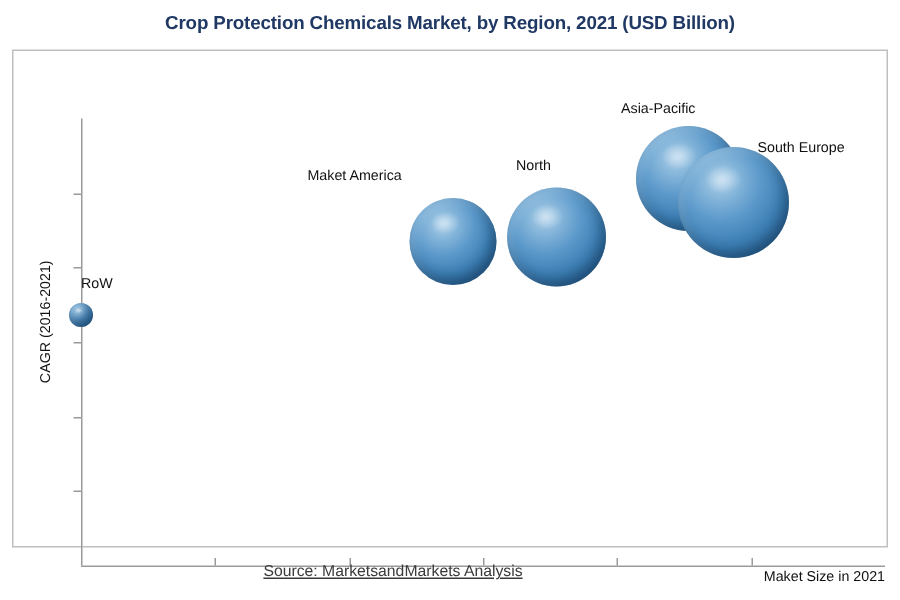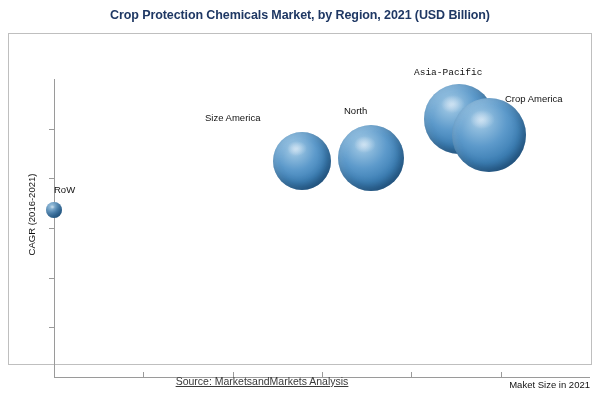--- a/index.html
+++ b/index.html
@@ -186,23 +186,23 @@
 
     <div id="bubble-layer">
         <div class="bubble" title="RoW" style="width: 16px; height: 16px; left: 37px; top: 168px; z-index: 1;"></div>
         <div class="bubble" title="North America" style="width: 58px; height: 58px; left: 264px; top: 98px; z-index: 2;"></div>
         <div class="bubble" title="Europe" style="width: 66px; height: 66px; left: 329px; top: 91px; z-index: 3;"></div>
         <div class="bubble" title="Asia-Pacific" style="width: 70px; height: 70px; left: 415px; top: 50px; z-index: 4;"></div>
         <div class="bubble" title="South America" style="width: 74px; height: 74px; left: 443px; top: 64px; z-index: 5;"></div>
       </div>
     <div id="label-layer">
         <div class="bubble-label" style="left: 28px; top: 150px; margin-left: 17px;">RoW</div>
-        <div class="bubble-label" style="left: 196px; top: 78px;">Size America</div>
+        <div class="bubble-label" style="left: 196px; top: 78px;">Maket America</div>
         <div class="bubble-label" style="left: 335px; top: 71px;">North</div>
-        <div class="bubble-label" style="left: 405px; top: 33px; font-family: Liberation Mono, monospace;">Asia-Pacific</div>
-        <div class="bubble-label" style="left: 496px; top: 59px;">Crop America</div>
+        <div class="bubble-label" style="left: 405px; top: 33px;">Asia-Pacific</div>
+        <div class="bubble-label" style="left: 496px; top: 59px;">South Europe</div>
       </div>
 
   </div>
 
   <div class="source-note">Source:  MarketsandMarkets Analysis</div>
 
 </div>
 
 </body></html>

